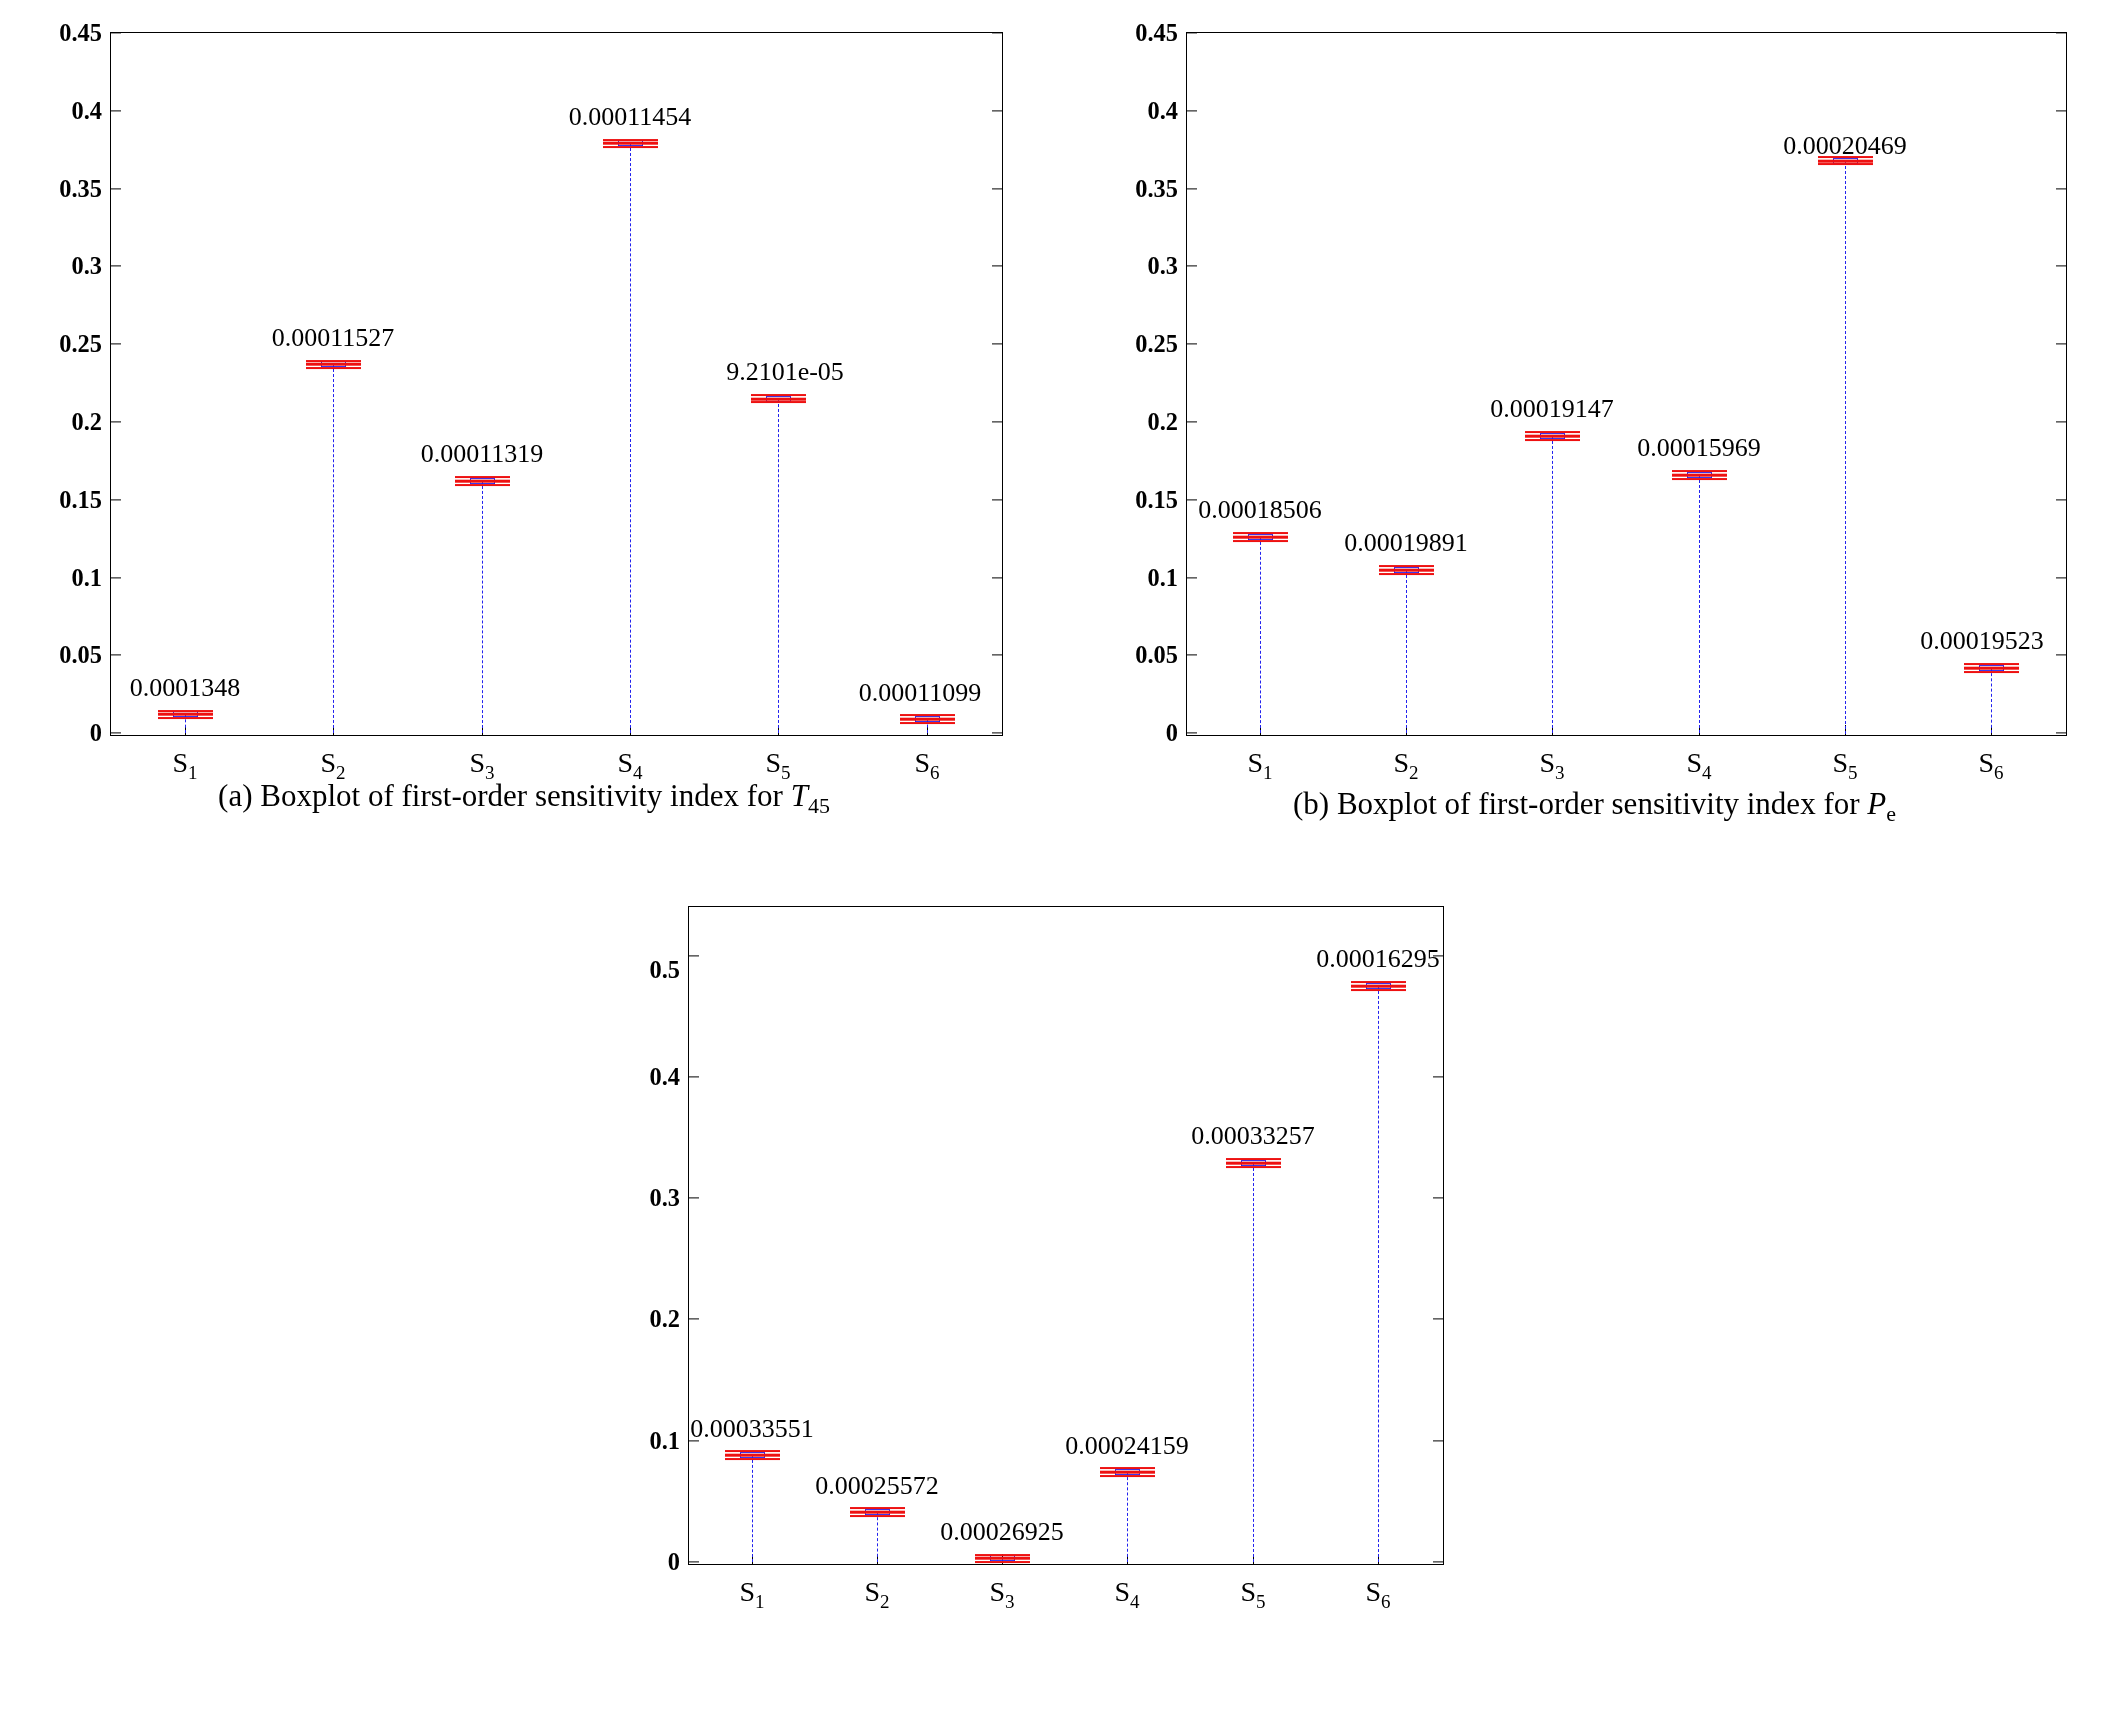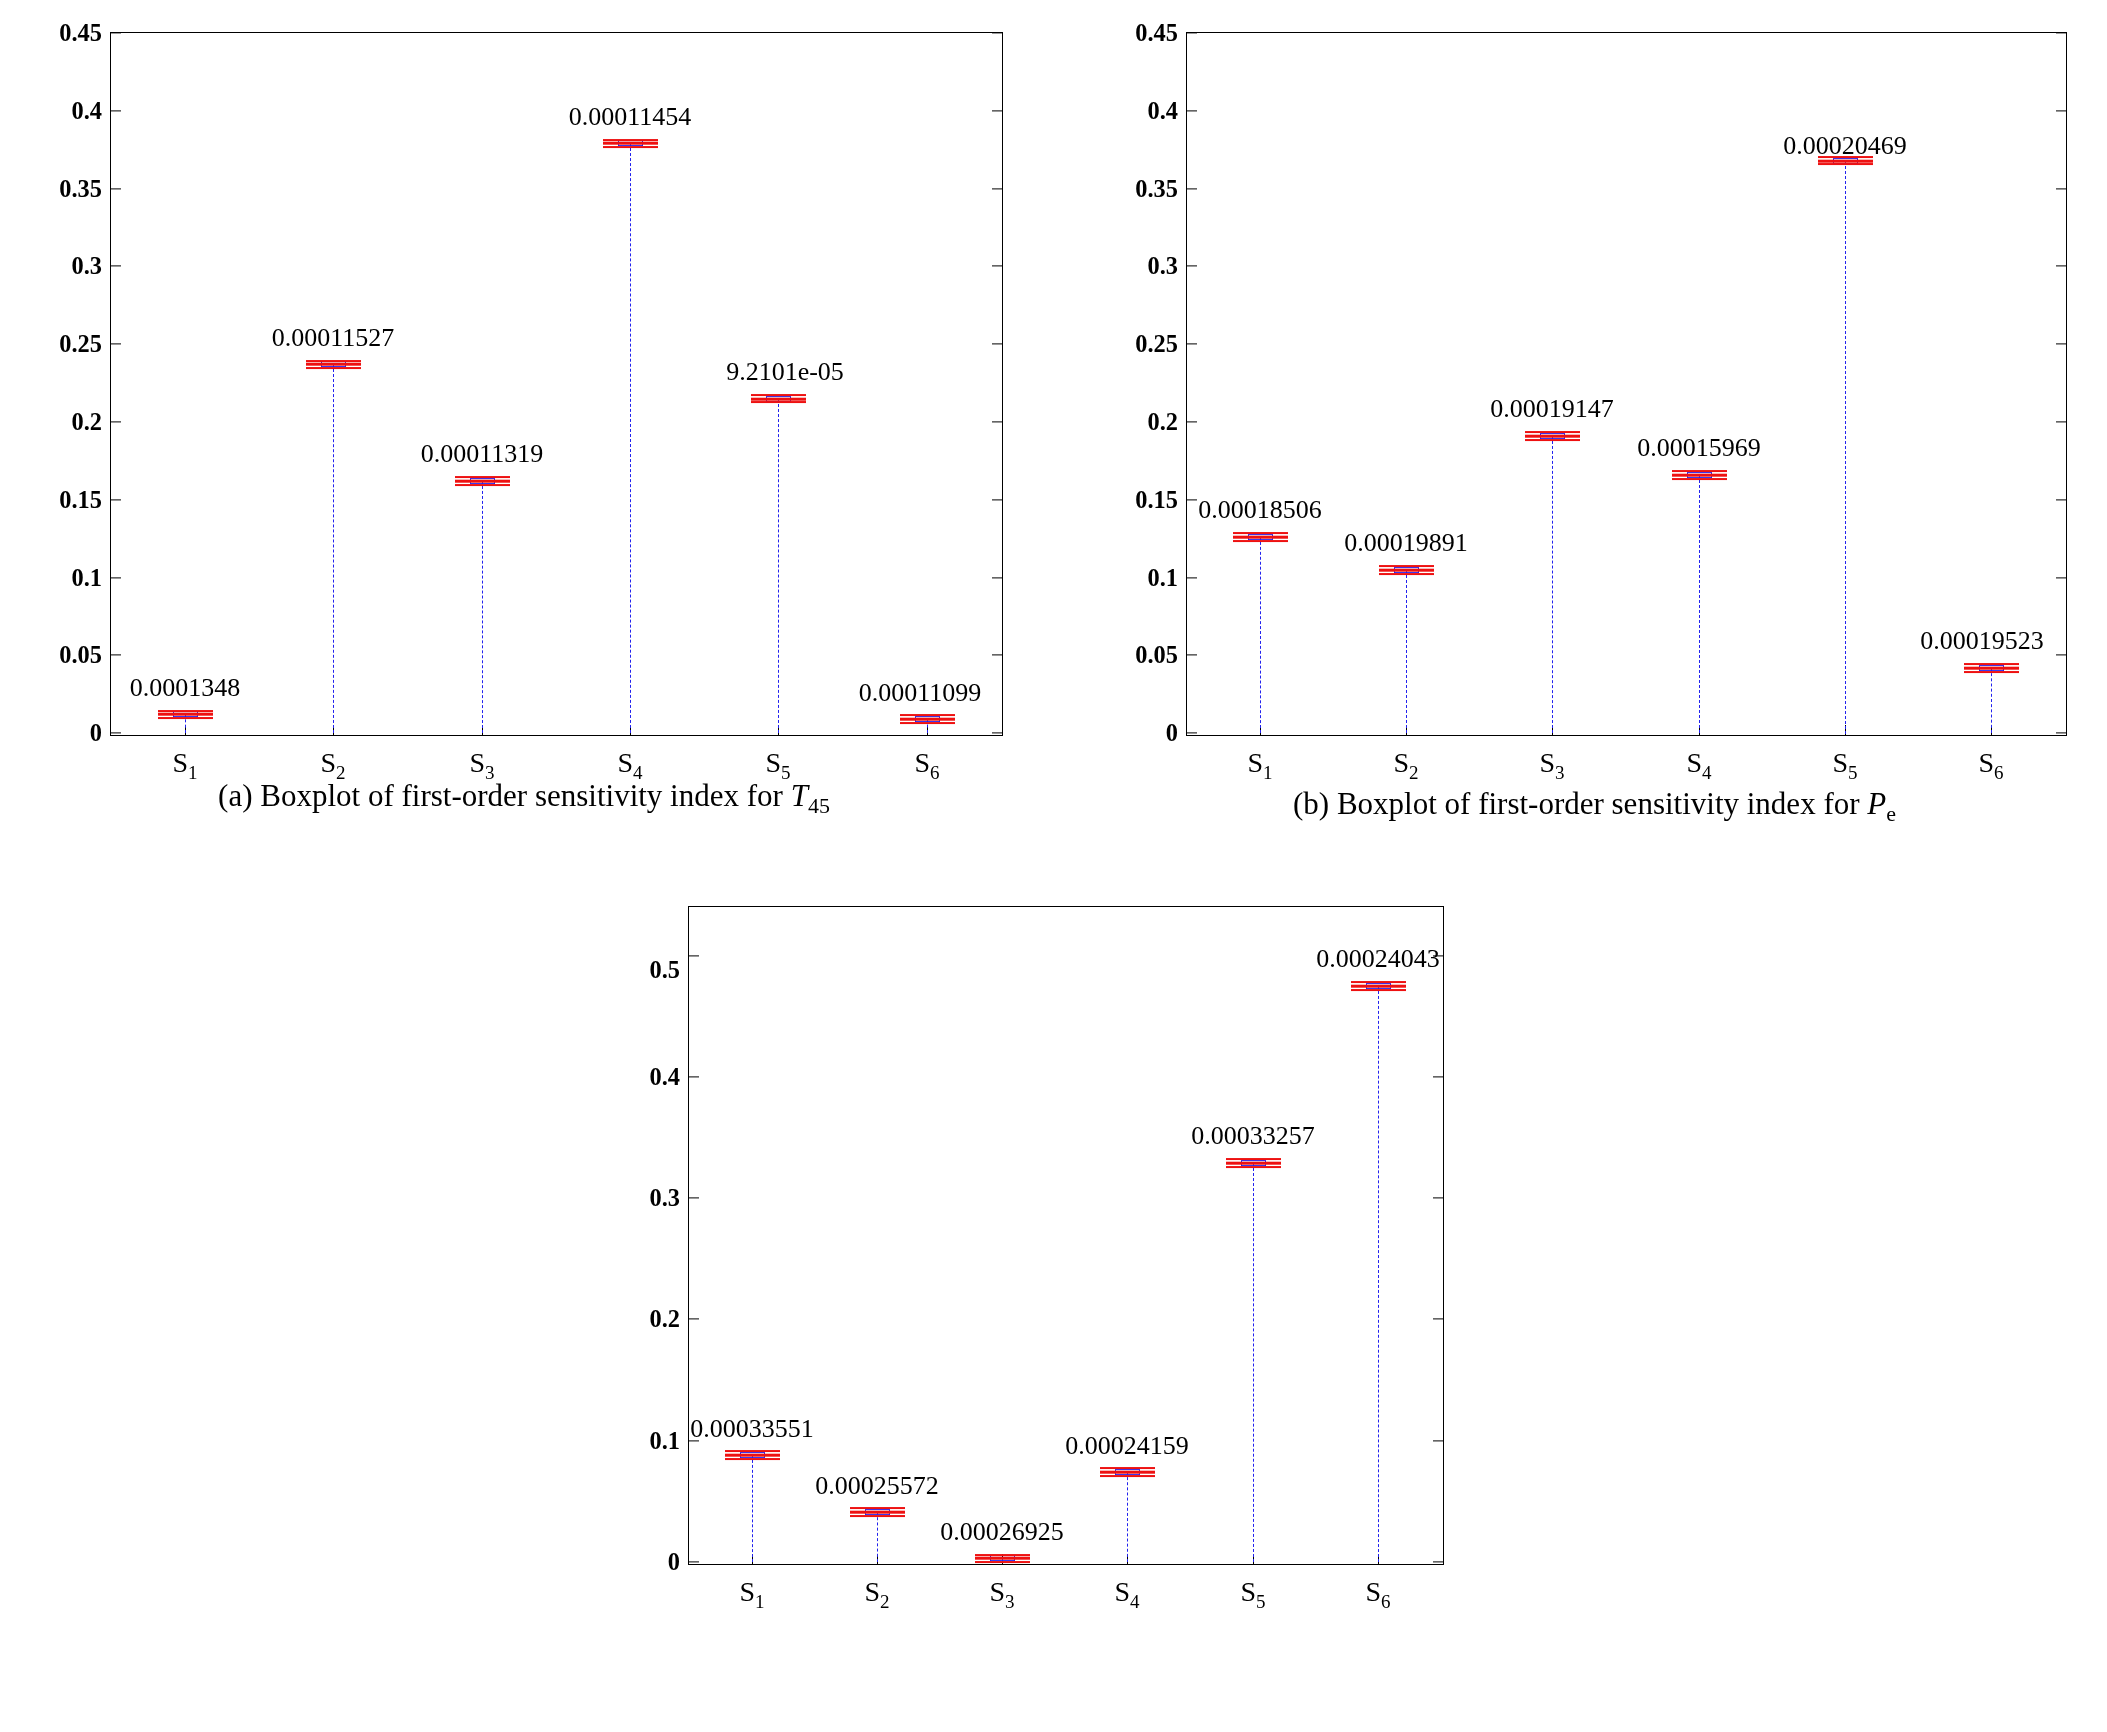--- a/index.html
+++ b/index.html
@@ -425,19 +425,19 @@
           <div class="datalabel" style="left: 564px; top: 244px;">0.00033257</div>
           <div class="xtick-mark" style="left: 689px;"></div>
           <div class="xtick" style="left: 689px;">S<sub>6</sub></div>
           <div class="whisker" style="left: 689px; top: 79px; height: 576px;"></div>
           <div class="boxgroup" style="left: 689px; top: 0px; width: 55px; height: 655px;">
             <div class="boxrect" style="top: 79px; width: 25px; height: 5.8px;"></div>
             <div class="capline" style="top: 75px; width: 55px;"></div>
             <div class="capline" style="top: 83px; width: 55px;"></div>
             <div class="medianbar" style="top: 79px; width: 55px;"></div>
           </div>
-          <div class="datalabel" style="left: 689px; top: 67px;">0.00024043</div>
+          <div class="datalabel" style="left: 689px; top: 67px;">0.00016295</div>
         </div>
     </div>
   </div>
 
 </div>
 
 
 </body></html>

